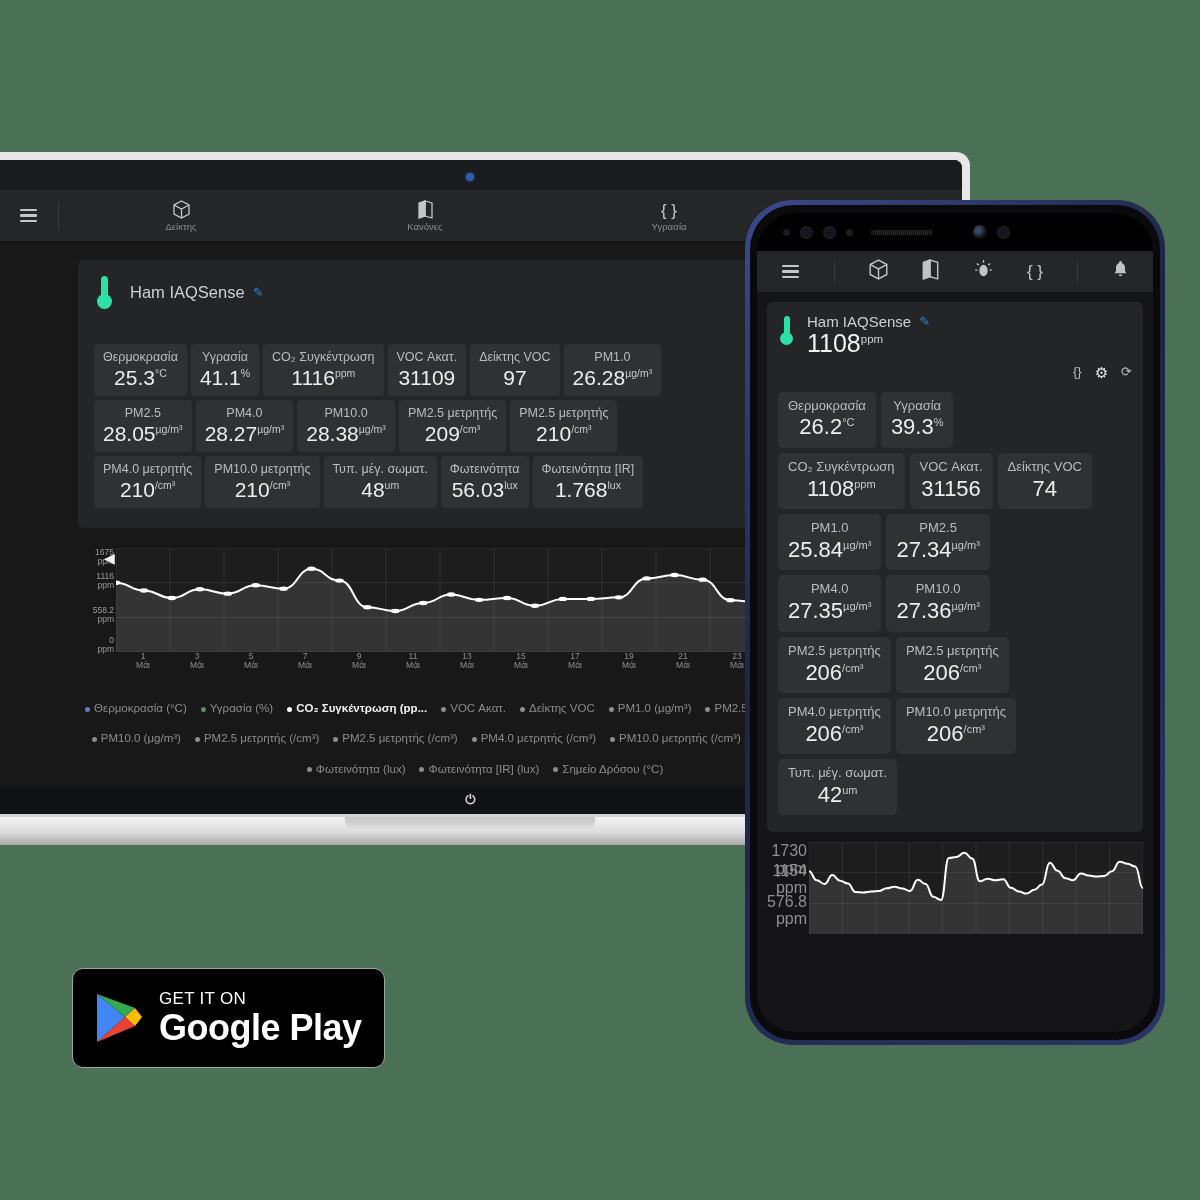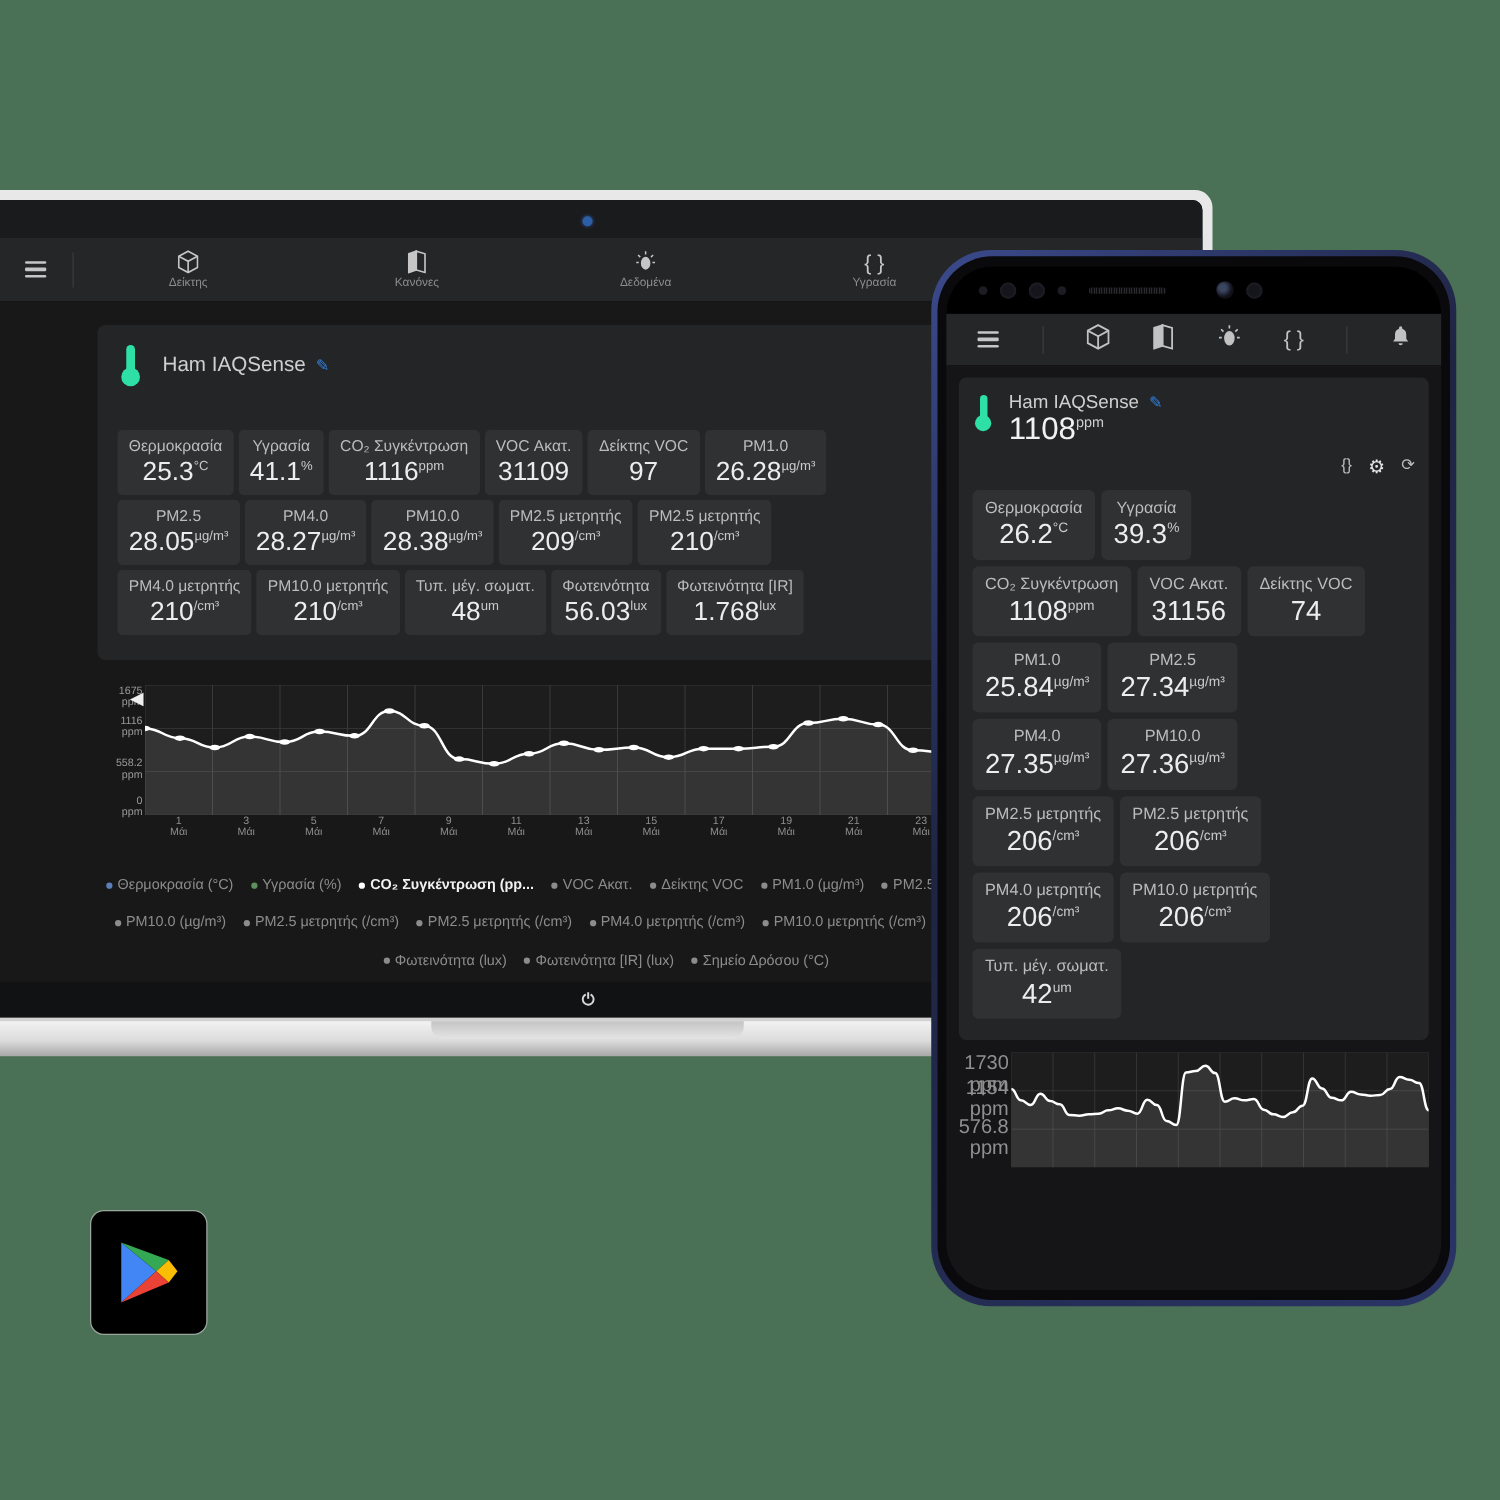--- a/index.html
+++ b/index.html
@@ -292,29 +292,20 @@
             <div class="nav-item">
               <span class="nico">
                 <svg width="15" height="19" viewBox="0 0 15 19" fill="none" stroke="#c6c6c6" stroke-width="1.3">
                   <path d="M1 3l6-2v15l-6 2z" fill="#c6c6c6"></path>
                     <path d="M7 1l7 2v15l-7-2z"></path>
                 </svg>
               </span>
               <span class="nlabel">Κανόνες</span>
             </div>
 
-            <div class="nav-item">
-              <span class="nico">
-                <svg width="17" height="19" viewBox="0 0 17 19" fill="none" stroke="#c6c6c6" stroke-width="1.2">
-                  <ellipse cx="8.5" cy="10.5" rx="3.2" ry="4.6" fill="#c6c6c6"></ellipse>
-                  <path d="M8.5 1v2.5M2.5 4l1.7 1.7M14.5 4l-1.7 1.7M1 10h2M14 10h2"></path>
-                </svg>
-              </span>
-              <span class="nlabel">Δεδομένα</span>
-            </div>
 
             <div class="nav-item">
               <span class="nico" style="font-size:17px;color:#c6c6c6;line-height:1;">{&nbsp;}</span>
               <span class="nlabel">Υγρασία</span>
             </div>
 
           </div>
           <div class="nav-sep"></div>
           <div style="width:150px"></div>
         </div>
@@ -699,14 +690,18 @@
 <div class="badges">
   <div class="badge google">
     <span class="gplay-ico">
       <svg width="48" height="54" viewBox="0 0 48 54">
         <path d="M2 3 L30 26 L2 51 Z" fill="#4285f4"></path>
         <path d="M2 3 L30 26 L40 17 Z" fill="#34a853"></path>
         <path d="M30 26 L40 17 L47 26 L40 35 Z" fill="#fbbc04"></path>
         <path d="M2 51 L30 26 L40 35 Z" fill="#ea4335"></path>
       </svg>
     </span>
+    <span class="btxt">
+      <span class="small">GET IT ON</span>
+      <span class="big">Google Play</span>
+    </span>
   </div>
 </div>
 
 </body></html>

